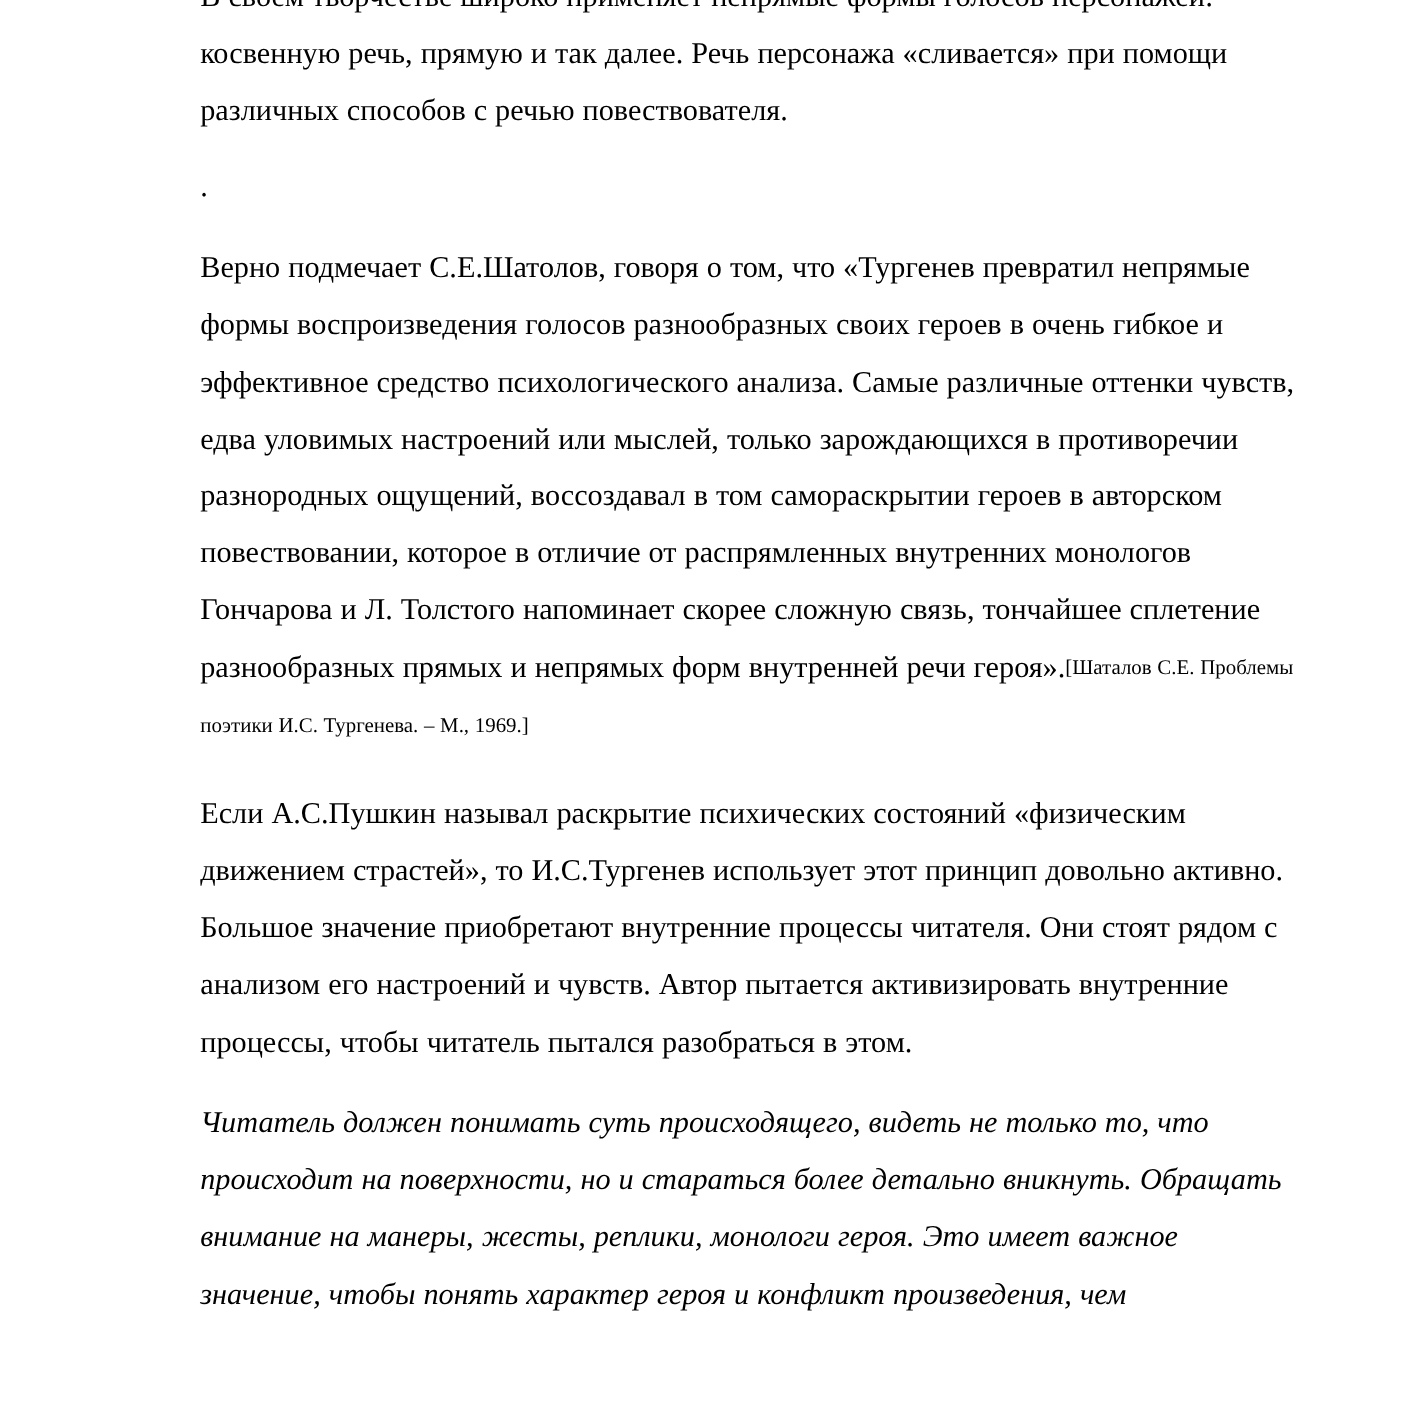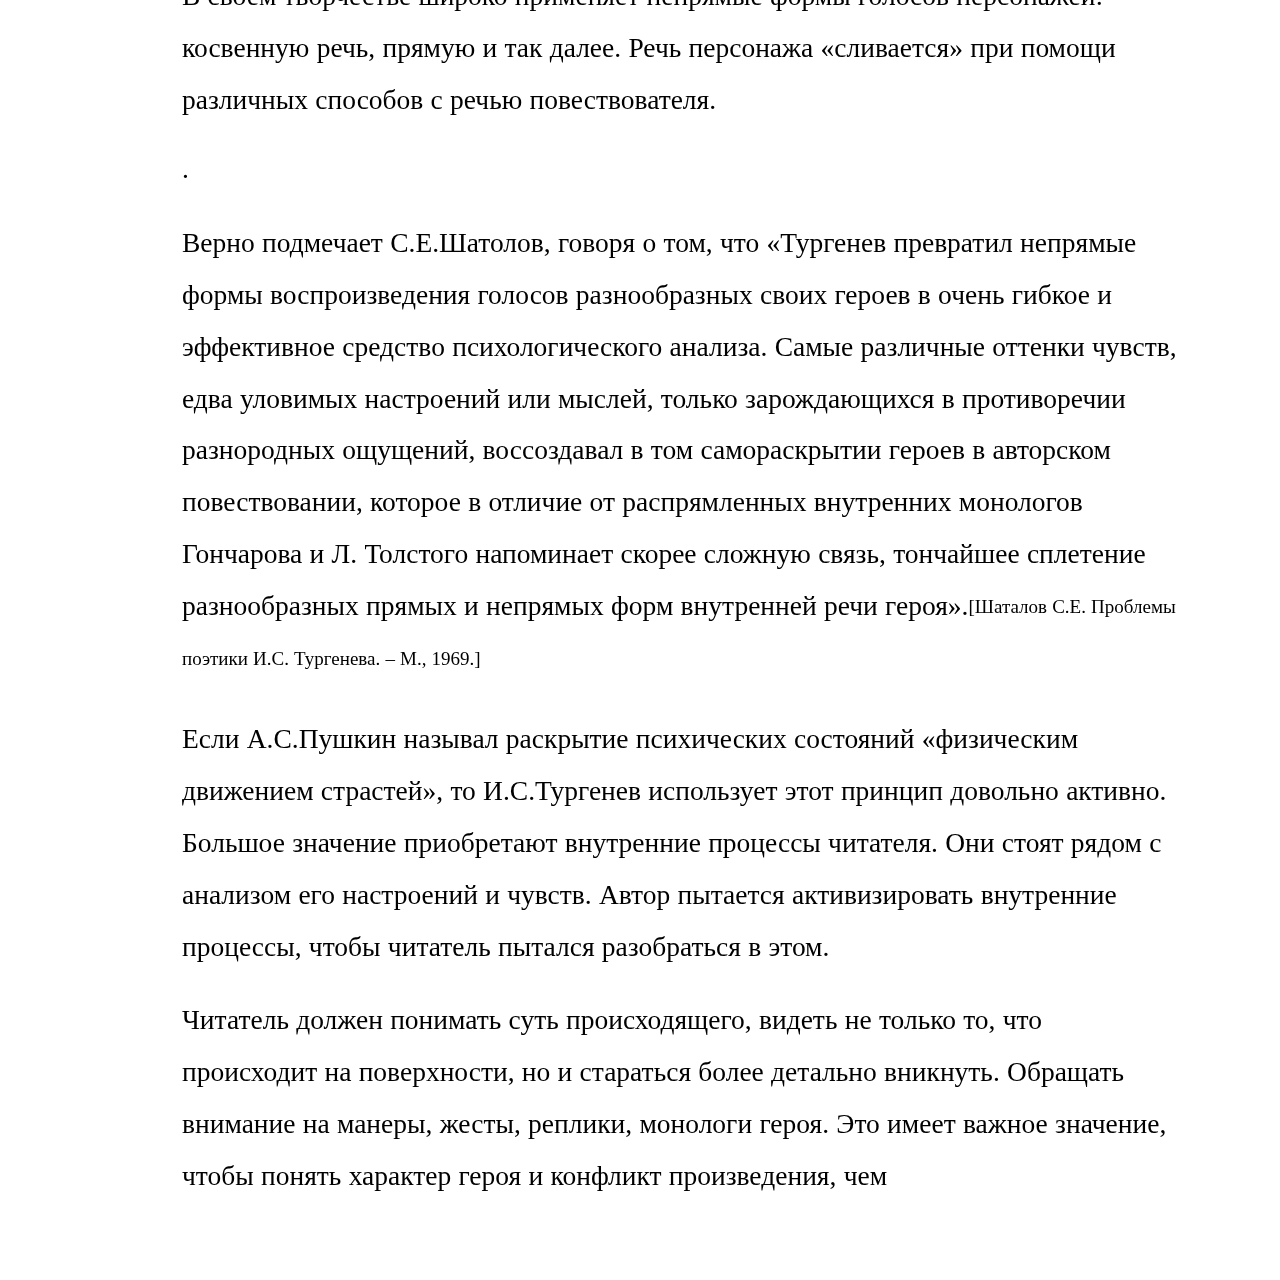--- a/index.html
+++ b/index.html
@@ -57,20 +57,21 @@
 
   .footnote {
     font-size: 19px;
     line-height: 38px;
     vertical-align: 2px;
   }
 
   
   .para-last {
     line-height: 51px;
+    font-style: italic;
   }
 </style>
 </head>
 <body>
 
 <div id="page">
   <div class="doc-body">
 
     <p class="para">В своем творчестве широко применяет непрямые формы голосов персонажей: косвенную речь, прямую и так далее. Речь персонажа «сливается» при помощи различных способов с речью повествователя.</p>
 

